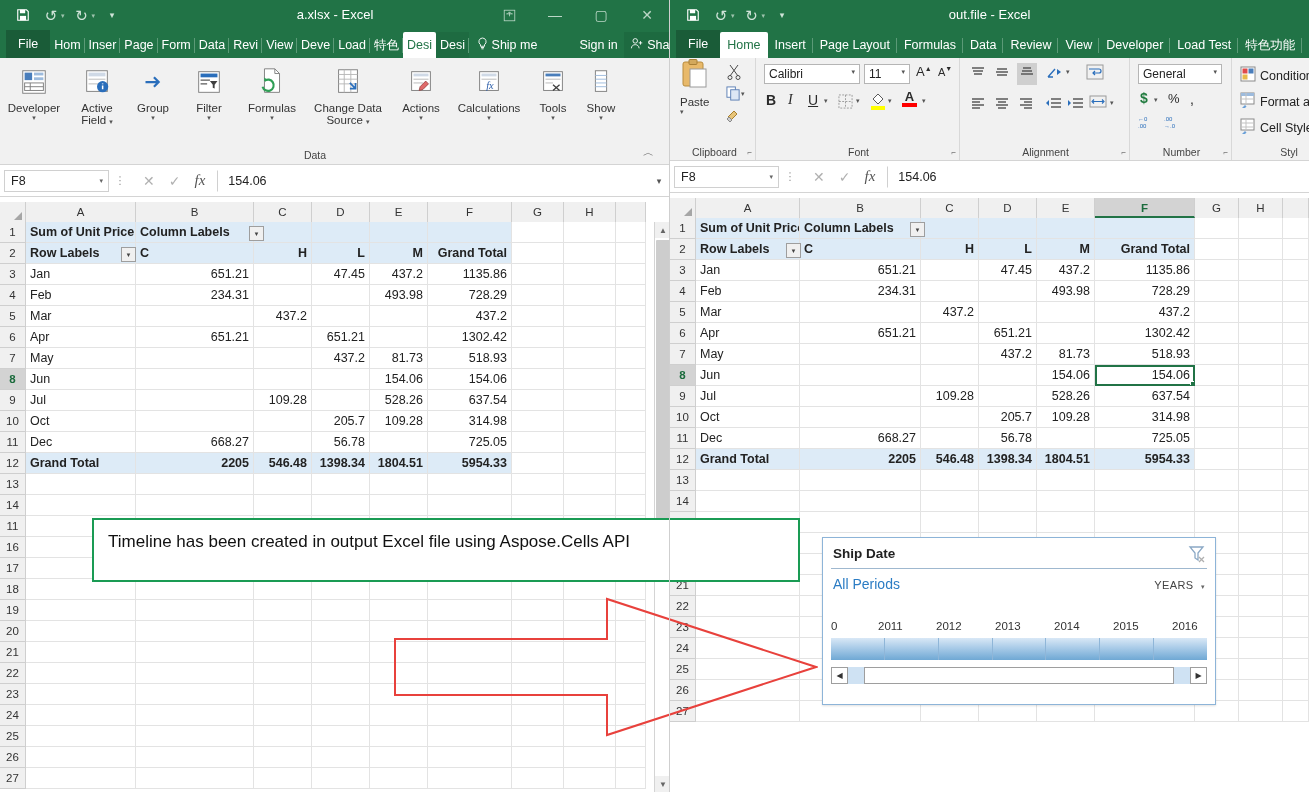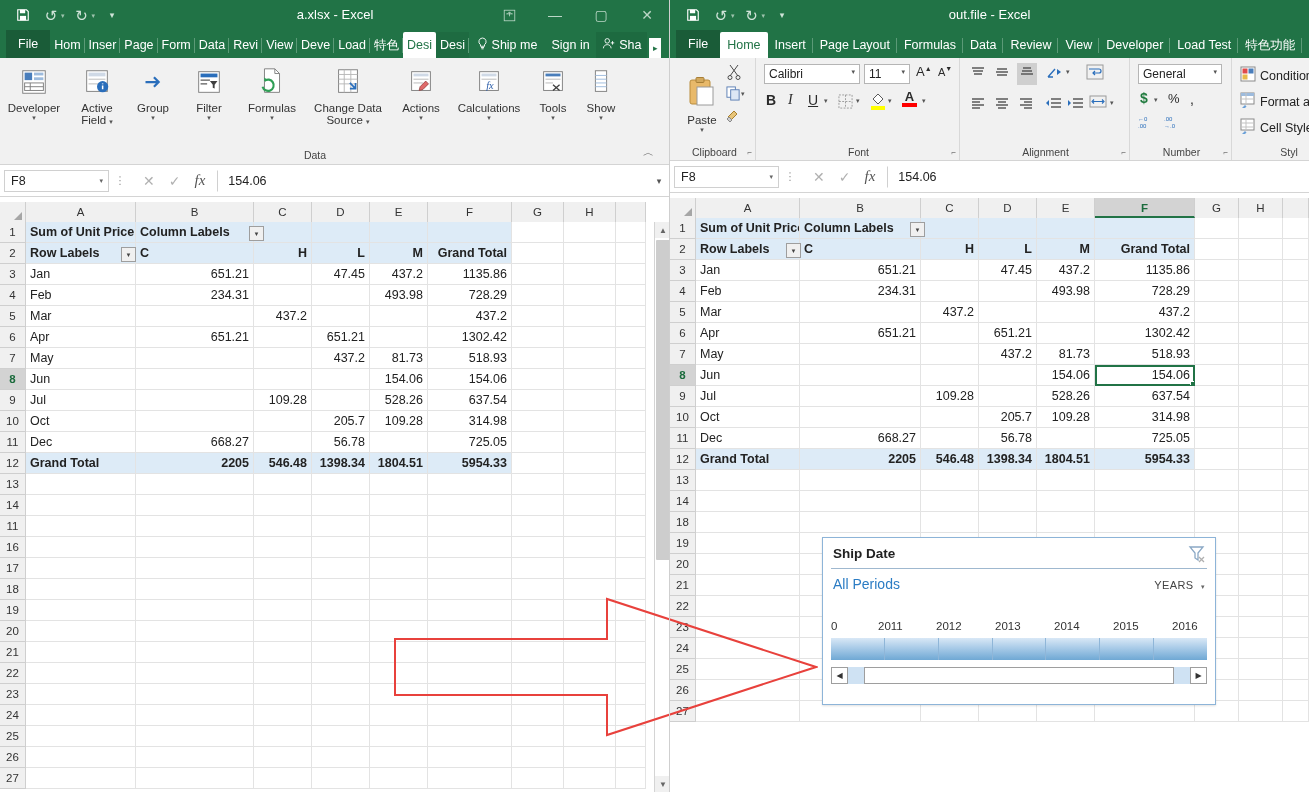--- a/index.html
+++ b/index.html
@@ -29,21 +29,21 @@
   .tabstrip { position:relative; height:28px; background:#217346; display:flex; align-items:flex-end;
               padding-left:6px; overflow:hidden; }
   .tab { height:26px; line-height:26px; padding:0 7px; color:#fff; font-size:12.5px; white-space:nowrap;
          position:relative; }
   .tab.sep::after { content:""; position:absolute; right:0; top:6px; height:15px; width:1px; background:#5b9a77; }
   .tab.active { background:#fff; color:#217346; border-radius:2px 2px 0 0; }
   .tab.file { background:#1a5c38; padding:0 12px; height:28px; line-height:28px; }
   .tab.ctx { background:#1e6b41; }
   .tab.narrow { padding:0 4px; }
   .tellme { color:#fff; font-size:12.5px; padding:0 8px; height:26px; line-height:26px; white-space:nowrap; }
-  .signin { color:#fff; font-size:12.5px; padding:0 6px; height:26px; line-height:26px; white-space:nowrap; }
+  .signin { color:#fff; font-size:12.5px; padding:0 6px; height:26px; line-height:26px; white-space:nowrap;margin-left:28px; }
   .share { color:#fff; font-size:12.5px; padding:0 6px; height:26px; line-height:26px; white-space:nowrap;
            background:#1d6a40; }
   .tabs-more { color:#fff; font-size:9px; background:#fff; color:#217346; width:12px; height:20px;
                display:flex; align-items:center; justify-content:center; margin-left:2px; }
 
   
   .ribbon { position:relative; background:#f1f1f1; border-bottom:1px solid #d4d4d4; overflow:hidden; }
   .ribbon-left { height:107px; }
   .ribbon-right { height:103px; }
   .rgroup { position:absolute; top:0; height:100%; border-right:1px solid #d8d8d8; }
@@ -748,21 +748,21 @@
       <div class="tab sep">View</div>
       <div class="tab sep">Developer</div>
       <div class="tab sep">Load Test</div>
       <div class="tab sep">特色功能</div>
       <div class="tab">A</div>
     </div>
 
     <div class="ribbon ribbon-right">
 
       <div class="rgroup" style="left:4px; width:82px;">
-        <div style="position:absolute; left:6px; top:18px; width:44px; text-align:center;">
+        <div style="position:absolute; left:6px; top:0; width:44px; text-align:left;">
           <div>
             <svg width="30" height="34" viewBox="0 0 30 34">
                 <rect x="3" y="4" width="20" height="24" rx="2" fill="#e8b96a" stroke="#b98c3c"></rect>
                 <rect x="9" y="1.5" width="8" height="5" rx="1" fill="#d2a85c" stroke="#a87f36"></rect>
                 <rect x="10" y="11" width="16" height="18" fill="#fff" stroke="#9a9a9a"></rect>
               </svg>
           </div>
           <div style="font-size:11.5px; color:#333;">Paste</div>
           <div style="font-size:7px; color:#555;">▾</div>
         </div>
@@ -1270,20 +1270,23 @@
       <div class="pvdrop" style="left:116px; top:45px;">▼</div>
     </div>
   </div>
 
   <div class="winsep"></div>
 
   <svg class="arrow-svg" style="left:393px; top:597px; width:425px; height:140px;" viewBox="0 0 425 140">
     <polygon points="2,42 214,42 214,2 423,70 214,138 214,98 2,98" fill="none" stroke="#e8413c" stroke-width="2"></polygon>
   </svg>
 
+  <div class="callout" style="left:92px; top:518px; width:708px; height:64px;">
+    <span>Timeline has been created in output Excel file using Aspose.Cells API</span>
+  </div>
 
   <div class="slicer" style="left:822px; top:537px; width:394px; height:168px;">
     <div class="sl-title">Ship Date</div>
     <div class="sl-clear">
       <svg width="20" height="20" viewBox="0 0 20 20">
           <path d="M3 3h13l-5 6v7l-3-2V9z" fill="none" stroke="#8aa8c5" stroke-width="1.3"></path>
           <path d="M12 13l5 5M17 13l-5 5" stroke="#b0b0b0" stroke-width="1.3"></path>
         </svg>
     </div>
     <div class="sl-rule"></div>

